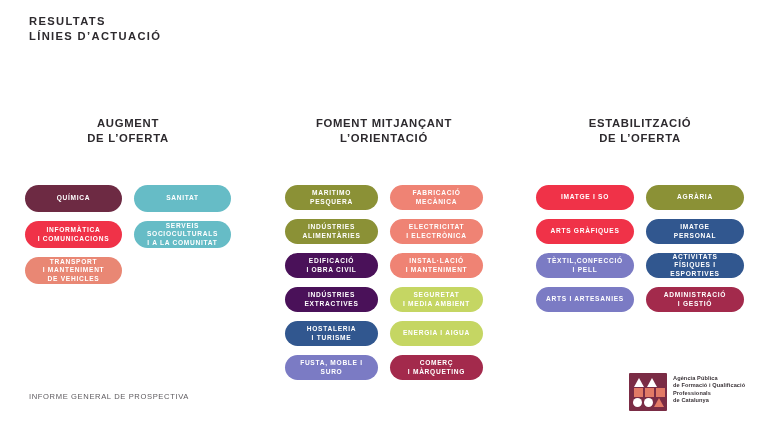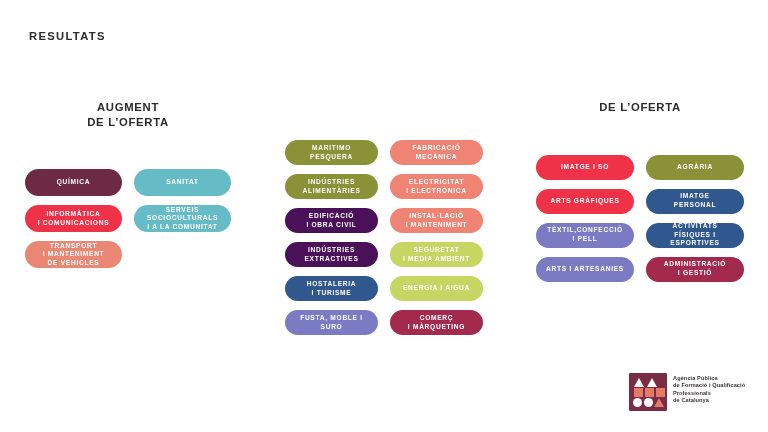--- a/index.html
+++ b/index.html
@@ -6,32 +6,32 @@
   body{
     width:768px;height:432px;
     background:#ffffff;
     font-family:"Liberation Sans", sans-serif;
     overflow:hidden;
     position:relative;
     color:#2b2b2b;
   }
   
   #title-block{
-    position:absolute;left:29px;top:29px;
+    position:absolute;left:29px;top:14px;
     font-size:11.2px;font-weight:700;
     letter-spacing:1.35px;
     line-height:14.6px;
     color:#2d2a2e;
     text-transform:uppercase;
   }
   #title-block div{white-space:nowrap;}
 
   
   #columns{
-    position:absolute;left:0;top:100px;width:768px;
+    position:absolute;left:0;top:116px;width:768px;
     display:flex;
   }
   .column{position:relative;}
   .col-1{width:256px;}
   .col-2{width:256px;}
   .col-3{width:256px;}
 
   .col-head{
     text-align:center;
     font-size:11.3px;font-weight:700;
@@ -107,20 +107,21 @@
     font-size:5.6px;line-height:7.4px;color:#3a3338;font-weight:600;
     letter-spacing:.1px;padding-top:2px;
   }
   #logo-text div{white-space:nowrap;}
 </style>
 </head>
 <body>
 
 <div id="title-block">
   <div>RESULTATS</div>
+  <div>LÍNIES D’ACTUACIÓ</div>
 </div>
 
 <div id="columns">
 
   <div class="column col-1">
     <div class="col-head">
       <div>AUGMENT</div>
       <div>DE L’OFERTA</div>
     </div>
     <div class="pill-grid c1">
@@ -131,20 +132,22 @@
         </div>
       <div class="pill-col">
           <div class="pill" style="background: rgb(102, 188, 198);">SANITAT</div>
           <div class="pill" style="background: rgb(102, 188, 198);">SERVEIS<br>SOCIOCULTURALS<br>I A LA COMUNITAT</div>
         </div>
     </div>
   </div>
 
   <div class="column col-2">
     <div class="col-head">
+      <div>FOMENT MITJANÇANT</div>
+      <div>L’ORIENTACIÓ</div>
     </div>
     <div class="pill-grid c2">
       <div class="pill-col">
           <div class="pill" style="background: rgb(139, 145, 54);">MARITIMO<br>PESQUERA</div>
           <div class="pill" style="background: rgb(139, 145, 54);">INDÚSTRIES<br>ALIMENTÀRIES</div>
           <div class="pill" style="background: rgb(74, 17, 89);">EDIFICACIÓ<br>I OBRA CIVIL</div>
           <div class="pill" style="background: rgb(74, 17, 89);">INDÚSTRIES<br>EXTRACTIVES</div>
           <div class="pill" style="background: rgb(49, 87, 143);">HOSTALERIA<br>I TURISME</div>
           <div class="pill" style="background: rgb(123, 123, 196);">FUSTA, MOBLE I SURO</div>
         </div>
@@ -154,40 +157,42 @@
           <div class="pill" style="background: rgb(239, 131, 116);">INSTAL·LACIÓ<br>I MANTENIMENT</div>
           <div class="pill" style="background: rgb(197, 214, 99);">SEGURETAT<br>I MEDIA AMBIENT</div>
           <div class="pill" style="background: rgb(197, 214, 99);">ENERGIA I AIGUA</div>
           <div class="pill" style="background: rgb(163, 42, 76);">COMERÇ<br>I MÀRQUETING</div>
         </div>
     </div>
   </div>
 
   <div class="column col-3">
     <div class="col-head">
+      <div>ESTABILITZACIÓ</div>
       <div>DE L’OFERTA</div>
     </div>
     <div class="pill-grid c3">
       <div class="pill-col">
           <div class="pill" style="background: rgb(240, 50, 72);">IMATGE I SO</div>
           <div class="pill" style="background: rgb(240, 50, 72);">ARTS GRÀFIQUES</div>
           <div class="pill" style="background: rgb(123, 123, 196);">TÈXTIL,CONFECCIÓ<br>I PELL</div>
           <div class="pill" style="background: rgb(123, 123, 196);">ARTS I ARTESANIES</div>
         </div>
       <div class="pill-col">
           <div class="pill" style="background: rgb(139, 145, 54);">AGRÀRIA</div>
           <div class="pill" style="background: rgb(49, 87, 143);">IMATGE<br>PERSONAL</div>
           <div class="pill" style="background: rgb(49, 87, 143);">ACTIVITATS<br>FÍSIQUES I ESPORTIVES</div>
           <div class="pill" style="background: rgb(163, 42, 76);">ADMINISTRACIÓ<br>I GESTIÓ</div>
         </div>
     </div>
   </div>
 </div>
 
 <div id="footer-note">
+  <div>INFORME GENERAL DE PROSPECTIVA</div>
 </div>
 
 <div id="logo">
   <div id="logo-mark">
     <div class="sh tri-w" style="left:5px;top:5px;"></div>
     <div class="sh tri-w" style="left:18px;top:5px;"></div>
     <div class="sh sq-s" style="left:5px;top:15px;"></div>
     <div class="sh sq-s" style="left:16px;top:15px;"></div>
     <div class="sh sq-s" style="left:27px;top:15px;"></div>
     <div class="sh dot-w" style="left:4px;top:25px;"></div>

